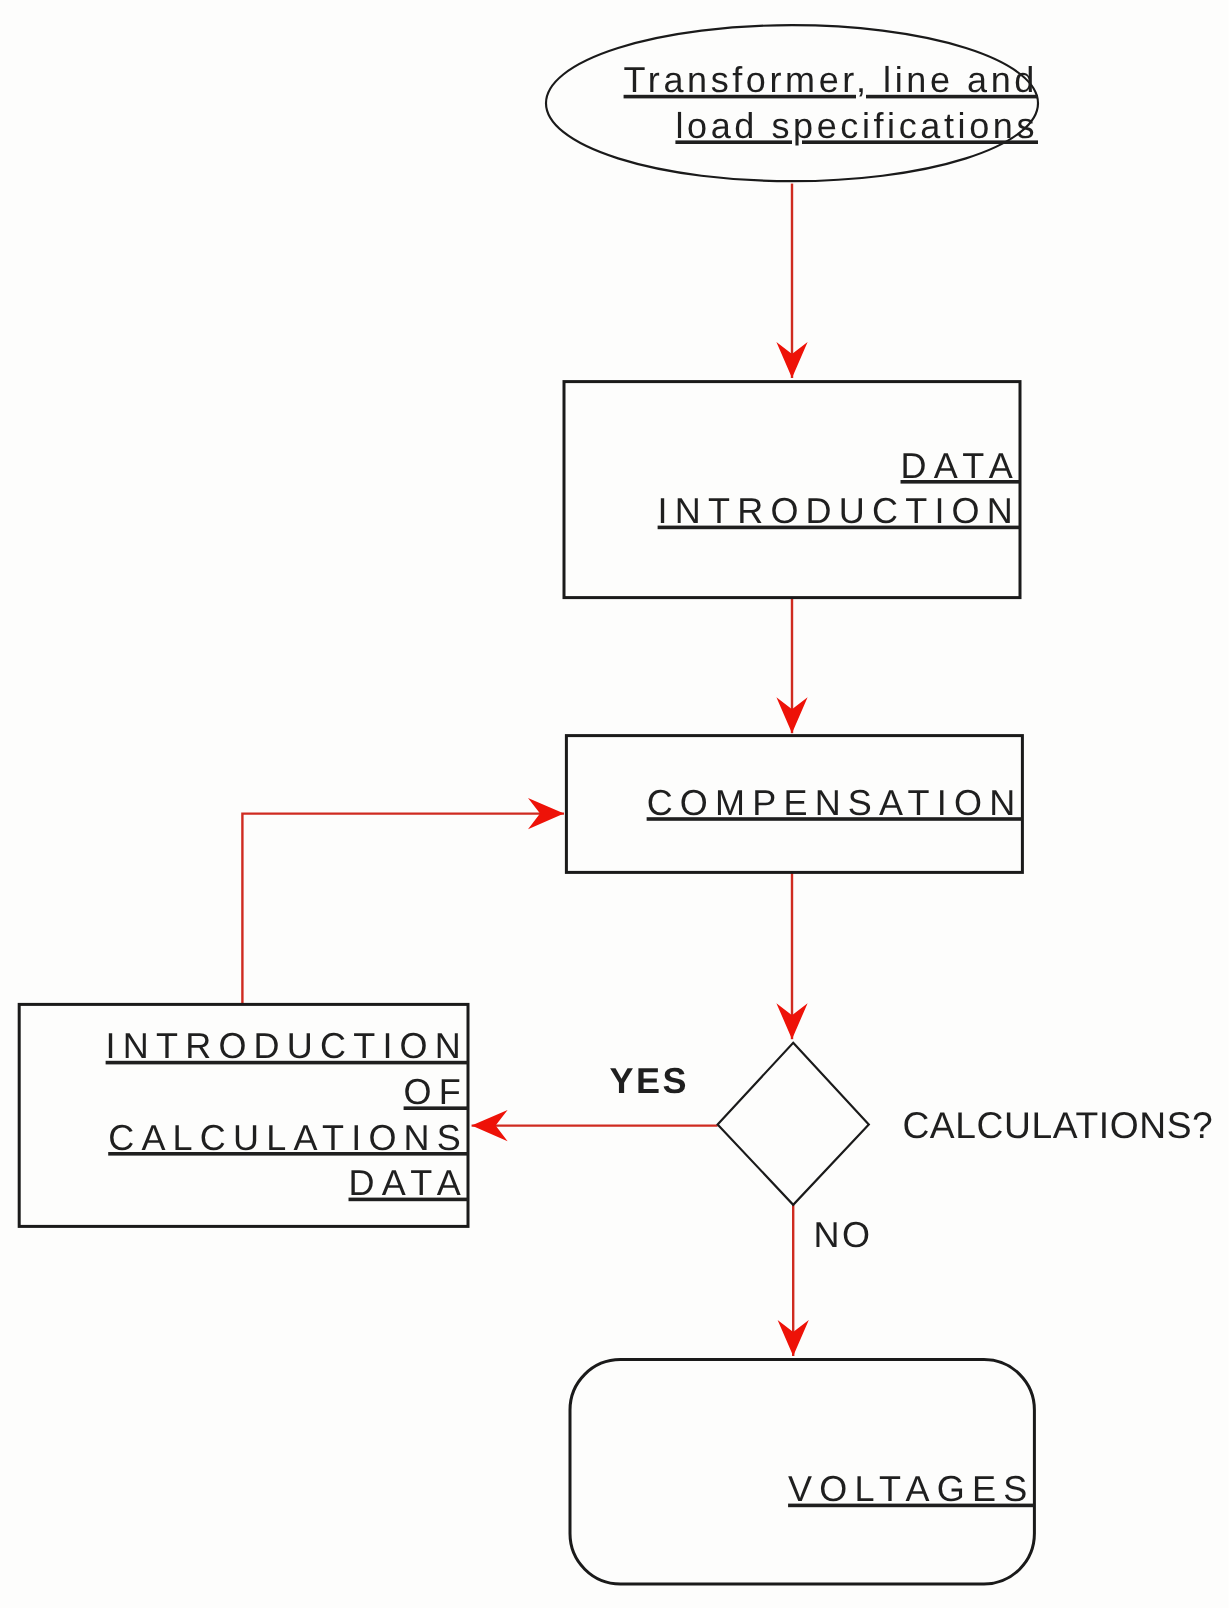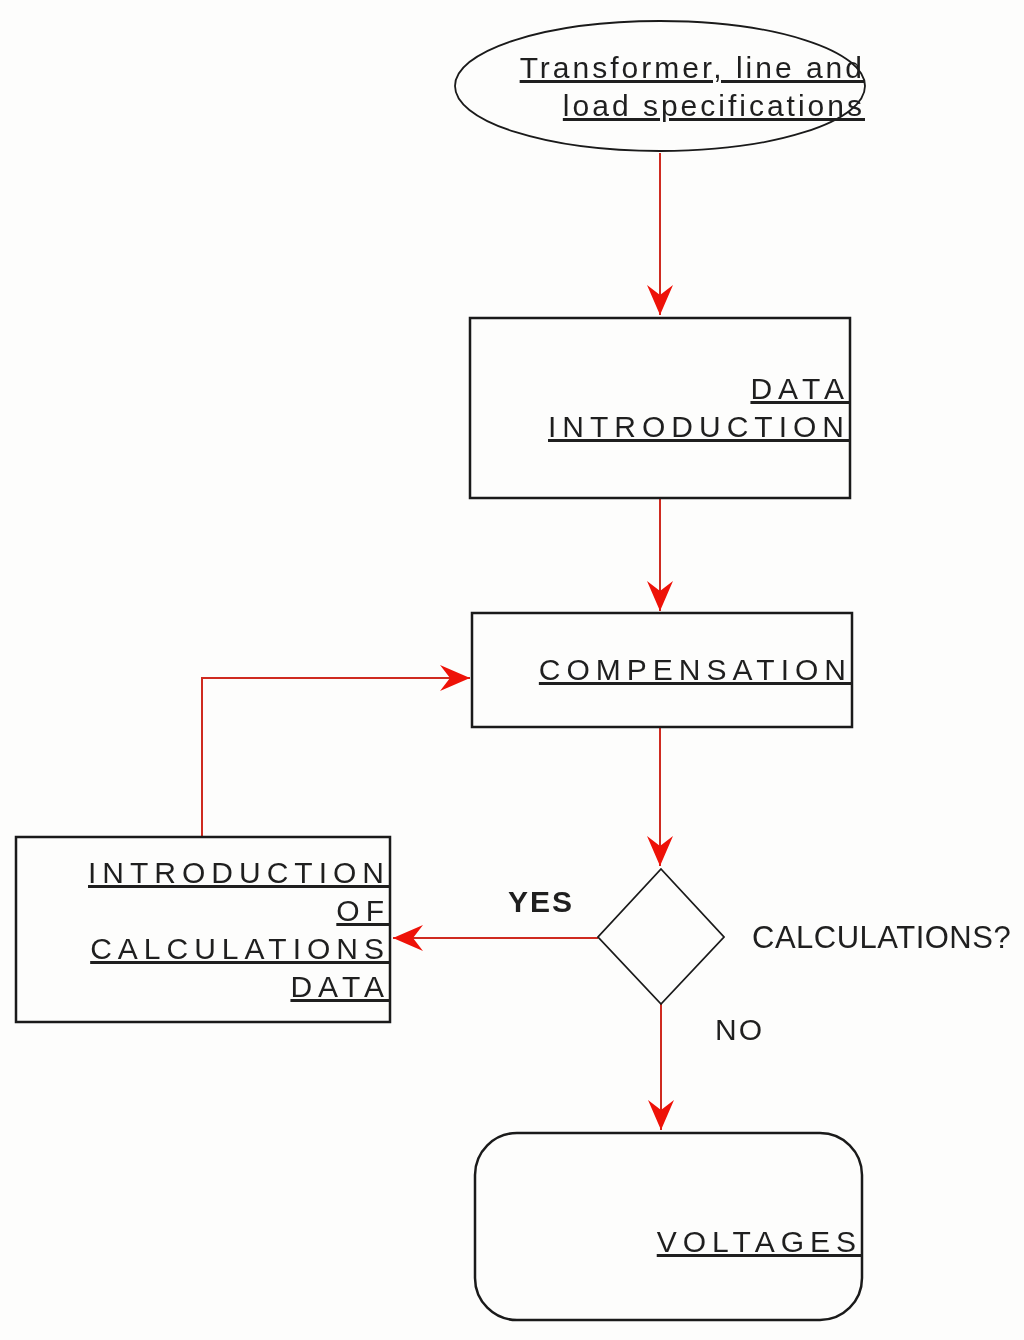--- a/index.html
+++ b/index.html
@@ -94,15 +94,15 @@
   </div>
 
   <div class="label" style="left:475px;top:1133px;width:387px;height:218px;">
     <span>VOLTAGES</span>
   </div>
 
   <div class="decision-label" style="left:752px;top:919px;">CALCULATIONS?</div>
 
   <div class="edge-label" style="left:508px;top:884px;font-weight:bold;">YES</div>
 
-  <div class="edge-label" style="left:678px;top:1012px;margin-left:37px;">NO</div>
+  <div class="edge-label" style="left:678px;top:1012px;">NO</div>
 
 </div>
 
 </body></html>

